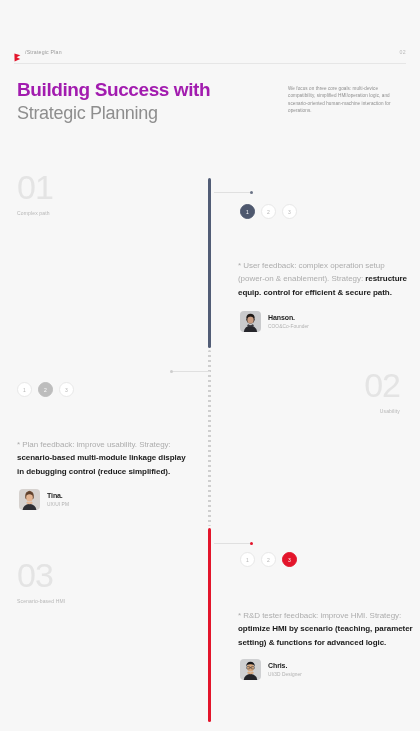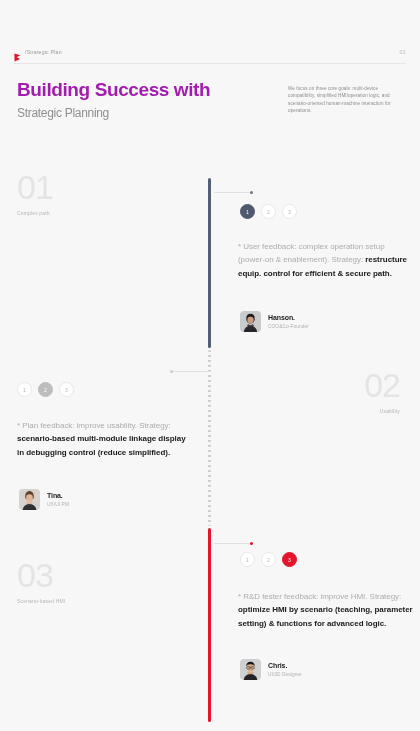--- a/index.html
+++ b/index.html
@@ -27,21 +27,21 @@
     height:1px; background:#e6e6e6;
   }
 
   
   .hero{ position:absolute; top:78px; left:17px; }
   .hero h1{
     font-size:19px; line-height:23px; font-weight:700;
     letter-spacing:-.4px; color:#a21caf;
   }
   .hero h2{
-    font-size:12px; line-height:23px; font-weight:400;
+    font-size:18px; line-height:23px; font-weight:400;
     letter-spacing:-.3px; color:#8e8e8e; margin-top:1px;
   }
   .intro{
     position:absolute; top:85px; left:288px; width:108px;
     font-size:4.6px; line-height:7.4px; color:#8d8d8d; letter-spacing:.08px;
   }
 
   
   .spine{ position:absolute; left:208px; top:0; width:4px; height:731px; }
   .seg{ position:absolute; left:0; width:3px; border-radius:2px; }
@@ -85,21 +85,21 @@
     background:#ffffff; border:1px solid #e8e8e8;
   }
   .pill.active-slate{ background:#4e586e; border-color:#4e586e; color:#ffffff; }
   .pill.active-gray{ background:#bdbdbd; border-color:#bdbdbd; color:#ffffff; }
   .pill.active-red{ background:#e3152b; border-color:#e3152b; color:#ffffff; }
   .pills-1{ top:204px; left:240px; }
   .pills-2{ top:382px; left:17px; }
   .pills-3{ top:552px; left:240px; }
 
   
-  .block{ position:absolute; width:172px; }
+  .block{ position:absolute; width:172px;margin-top:19px; }
   .block p{ font-size:8px; line-height:13.4px; letter-spacing:-.05px; }
   .muted{ color:#adadad; }
   .strong{ color:#1b1b1b; font-weight:700; }
   .block-1{ top:240px; left:238px; }
   .block-2{ top:419px; left:17px; width:176px; }
   .block-3{ top:590px; left:238px; width:176px; }
 
   
   .author{ position:absolute; display:flex; align-items:center; gap:7px; }
   .avatar{

